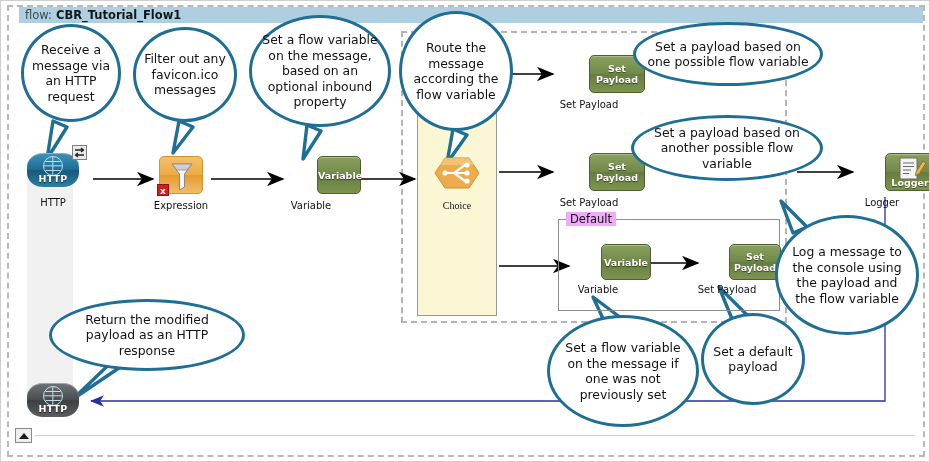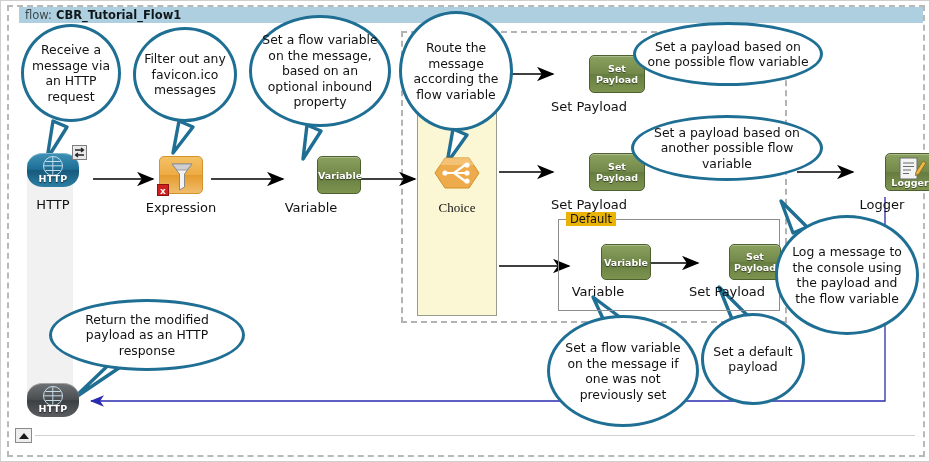--- a/index.html
+++ b/index.html
@@ -17,21 +17,21 @@
             padding-left:6px;box-sizing:border-box;white-space:nowrap;}
   .titlebar .k{color:#3c4a50;margin-top:36px;}
   .titlebar .v{font-weight:bold;color:#10171b;margin-left:4px;}
 
   
   .lane{position:absolute;background:#f1f1f1;}
 
   
   .node{position:absolute;}
   .node .cap{position:absolute;left:50%;transform:translateX(-50%);
-             top:44px;white-space:nowrap;font-size:13px;color:#111;}
+             top:44px;white-space:nowrap;font-size:10px;color:#111;}
 
   
   .http-ep{width:52px;height:34px;border-radius:16px/14px;
            background:linear-gradient(#3f92b5,#1d6e96 48%,#17597c 52%,#2c7fa4);
            box-shadow:inset 0 1px 0 rgba(255,255,255,.35);position:relative;}
   .http-ep.grey{background:linear-gradient(#6e7275,#4b4f52 48%,#3c4043 52%,#5a5e61);}
   .globe{position:absolute;left:50%;top:3px;transform:translateX(-50%);
          width:18px;height:18px;border-radius:50%;
          border:1.4px solid #cfe6f2;opacity:.92;overflow:hidden;}
   .globe:before{content:"";position:absolute;left:50%;top:0;width:1.4px;height:100%;
@@ -63,21 +63,21 @@
               text-align:center;color:#fff;font-size:9.5px;font-weight:bold;line-height:11px;
               text-shadow:0 1px 1px rgba(0,0,0,.55);}
   .green.logger .lbl{top:auto;bottom:2px;transform:none;}
 
   
   .choice-box{position:absolute;background:#fbf6d4;border:1px solid #9a9a8d;box-sizing:border-box;}
   .hex{width:46px;height:34px;position:relative;}
 
   
   .scope{position:absolute;border:1px solid #8d8d8d;box-sizing:border-box;}
-  .scope .scope-lbl{position:absolute;left:7px;top:-8px;background:#eab308;
+  .scope .scope-lbl{position:absolute;left:7px;top:-8px;background:#f0abfc;
                     padding:0 4px;font-size:11.5px;color:#111;}
 
   
   .dashzone{position:absolute;border:2px dashed #b3b3b3;box-sizing:border-box;
             border-top-style:dashed;}
 
   
   .bub{position:absolute;border:3.4px solid #1f6f94;background:#ffffff;
        display:flex;align-items:center;justify-content:center;text-align:center;
        color:#121212;font-size:12.4px;line-height:15.5px;box-sizing:border-box;

